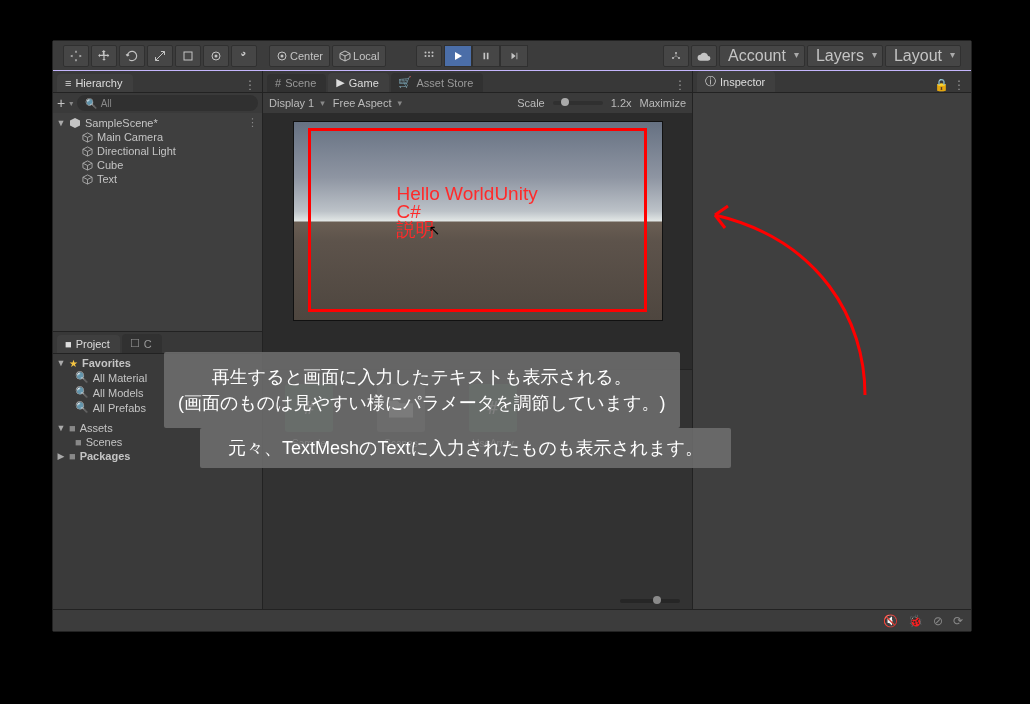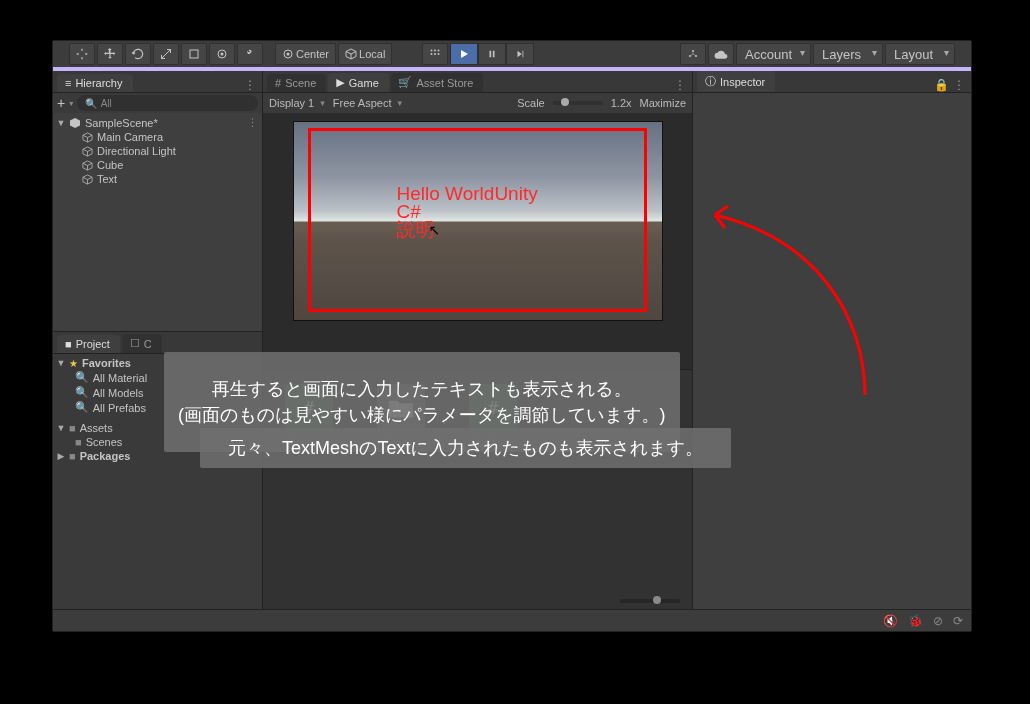--- a/index.html
+++ b/index.html
@@ -19,24 +19,24 @@
     background: #383838;
     border: 1px solid #222;
     display: flex;
     flex-direction: column;
     border-radius: 2px;
   }
   
   .toolbar {
     height: 30px;
     background: #3c3c3c;
-    border-bottom: 4px solid #c4b5fd;
+    border-bottom: 1px solid #c4b5fd;
     display: flex;
     align-items: center;
-    padding: 0 16px;
+    padding: 0 10px;
     gap: 2px;
   }
   .tool-btn {
     width: 26px; height: 22px;
     background: #464646;
     border: 1px solid #303030;
     border-radius: 2px;
     display: flex;
     align-items: center;
     justify-content: center;
@@ -49,21 +49,21 @@
   .play-group { display:flex; gap:0; }
   .play-btn { width:28px; height:22px; background:#464646; border:1px solid #303030; display:flex; align-items:center; justify-content:center; cursor:pointer; }
   .play-btn.active { background:#4b6ea8; color:#fff; }
   .dd {
     height: 22px;
     background:#464646;
     border:1px solid #303030;
     border-radius:2px;
     padding: 0 18px 0 8px;
     display:flex; align-items:center;
-    font-size: 13px;
+    font-size: 16px;
     position:relative;
     cursor:pointer;
     min-width: 70px;
   }
   .dd::after {
     content:"▾"; position:absolute; right:5px; top:3px; font-size:10px; color:#aaa;
   }
 
   
   .main {
@@ -153,21 +153,21 @@
 
   
   .statusbar { height:22px; background:#3c3c3c; border-top:1px solid #222; display:flex; justify-content:flex-end; align-items:center; padding:0 8px; gap:10px; color:#888;}
 
   
   .callout {
     position:absolute;
     background: rgba(112,112,112,0.85);
     color:#fff;
     font-size:18px;
-    padding: 24px 14px;
+    padding: 12px 14px;
     border-radius:2px;
     white-space: nowrap;
   }
   .callout.c1 { left:164px; top:352px; font-size:18px; line-height:26px; text-align:center;}
   .callout.c2 { left:200px; top:428px; font-size:18px; padding:8px 28px;}
   .arrow-svg { position:absolute; left:700px; top:200px; pointer-events:none; }
 
   svg { display:block; }
 </style>
 </head>

